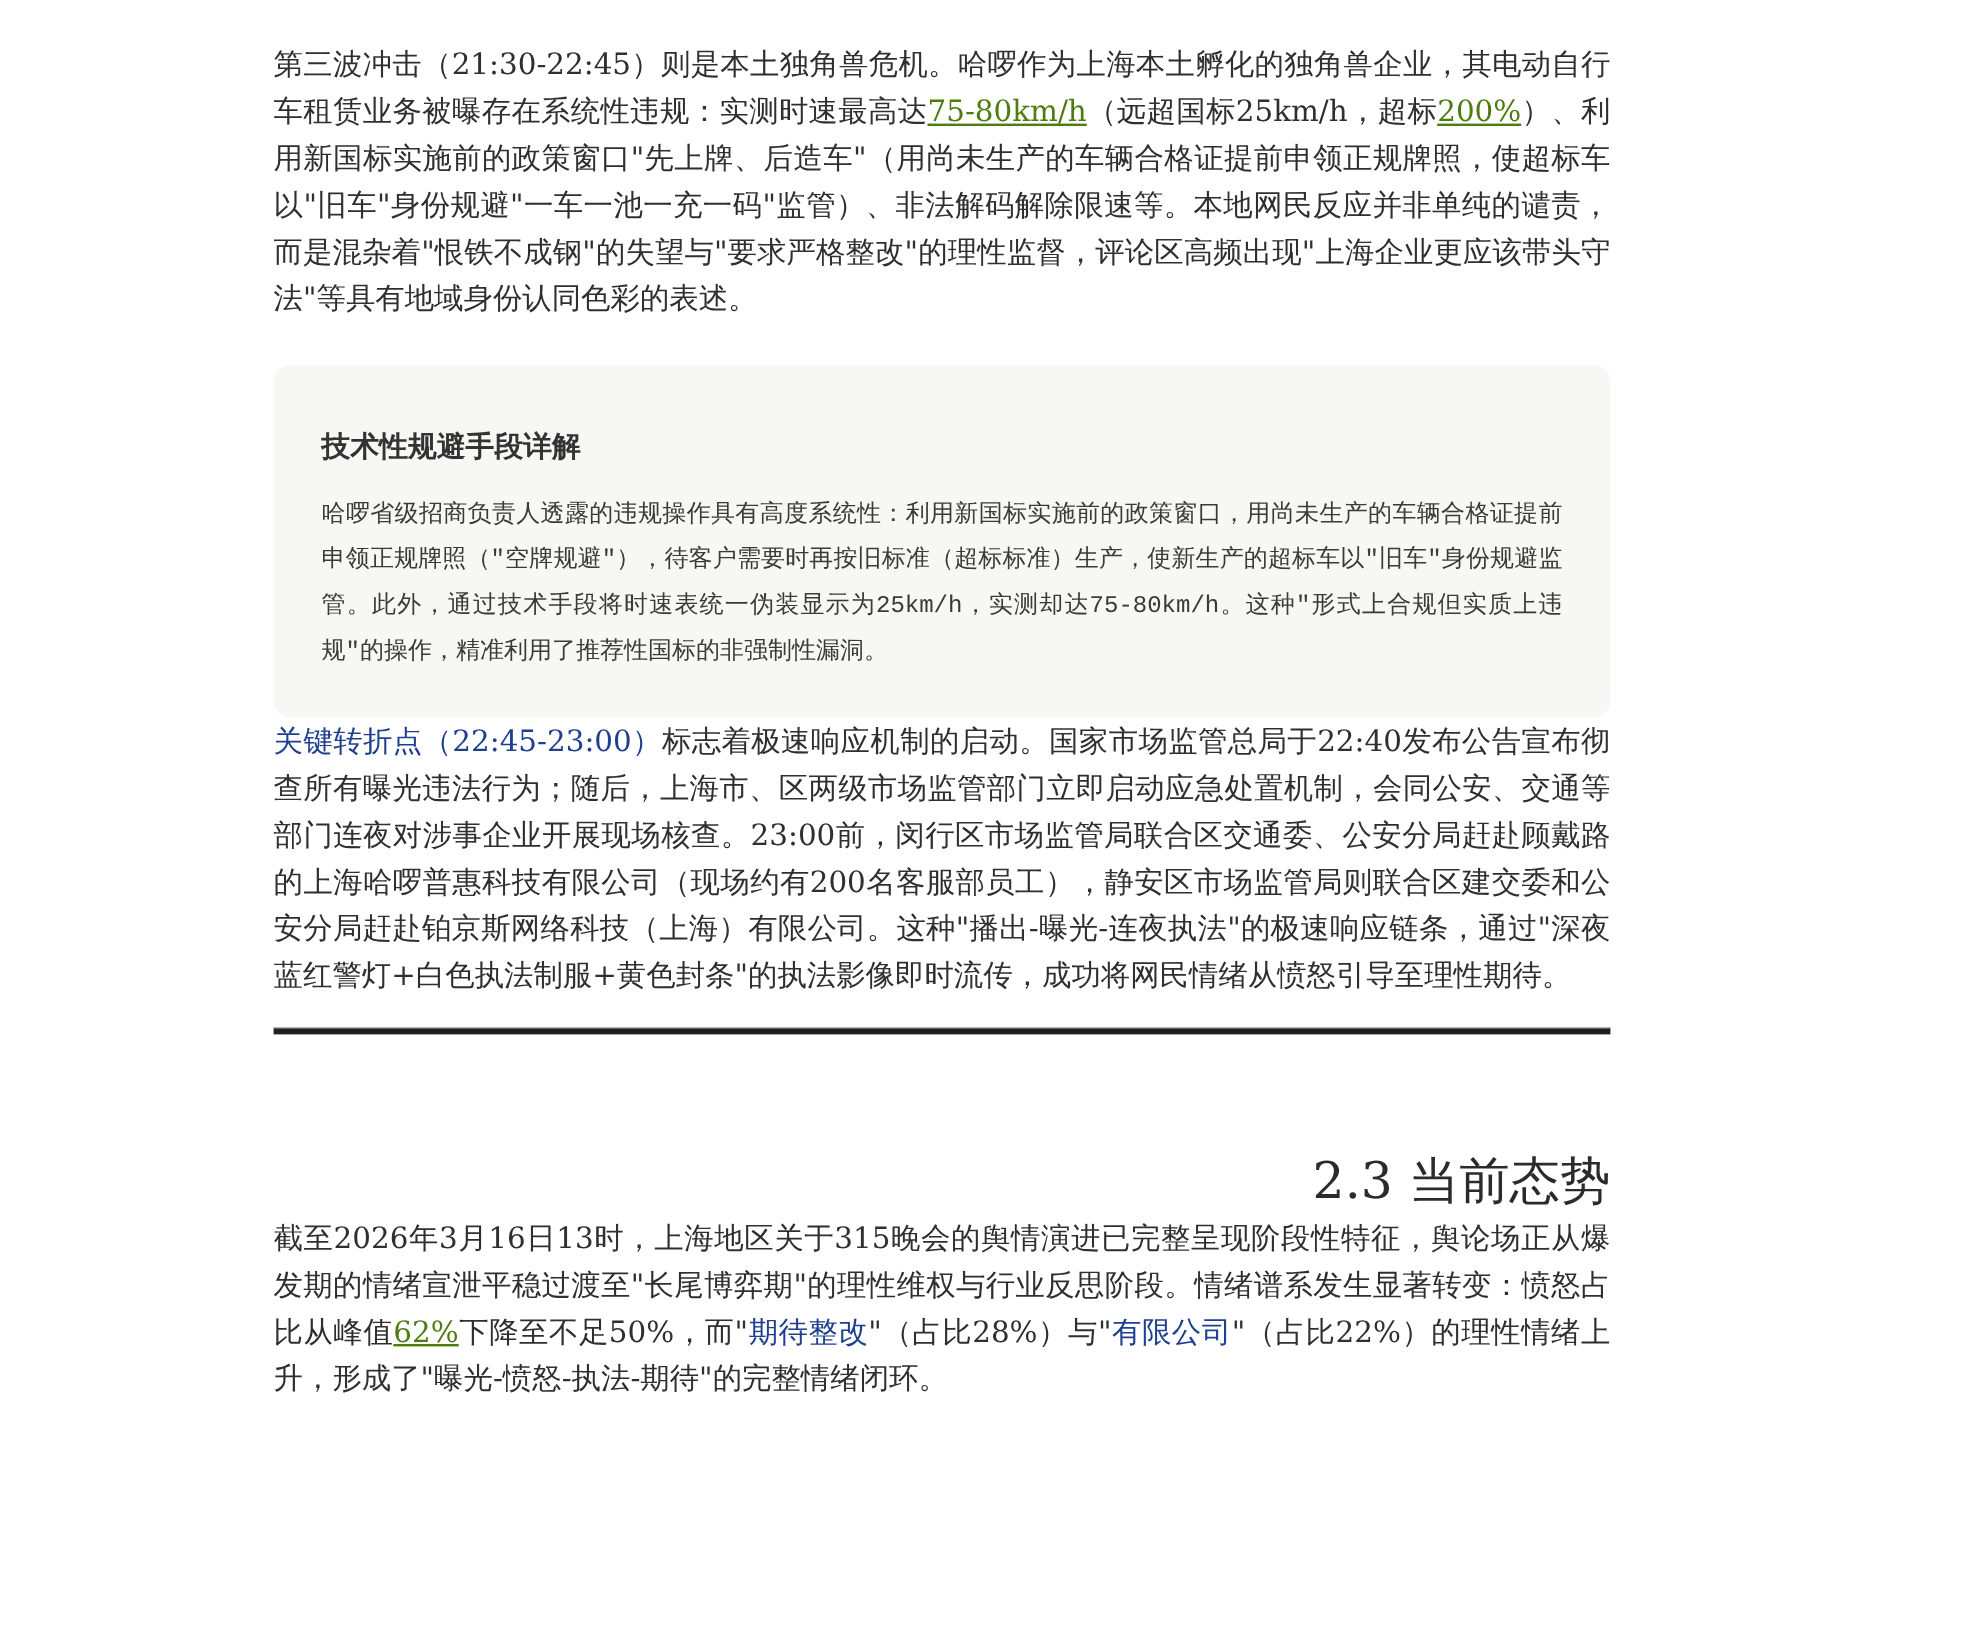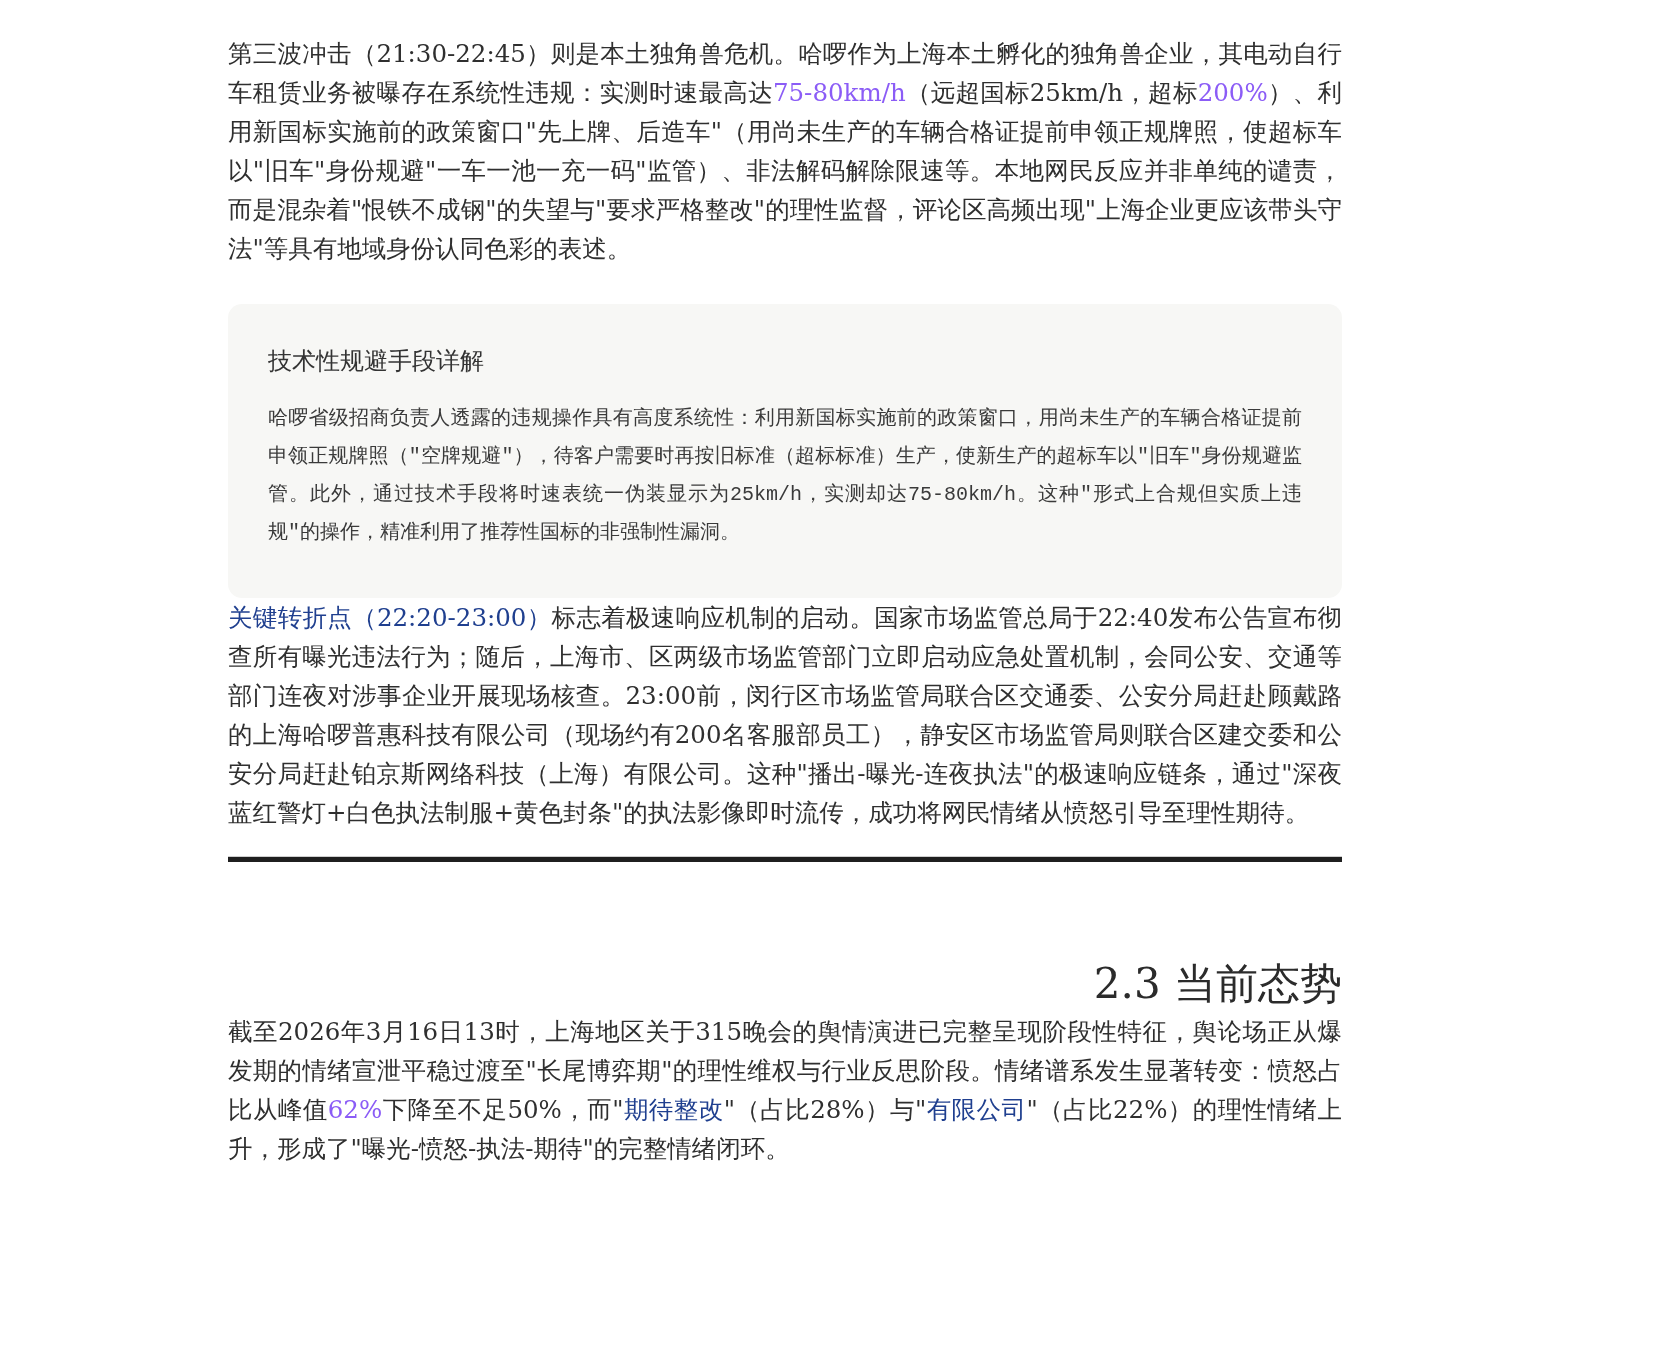--- a/index.html
+++ b/index.html
@@ -22,35 +22,35 @@
       width: 1114px;
     }
     p.body {
       margin: 0;
       font-size: 24.5px;
       line-height: 39px;
       letter-spacing: 0px;
       text-align: justify;
       color: #2f2f2f;
     }
-    .red { color: #8b5cf6; }
+    .red { color: #4d7c0f; text-decoration: underline; }
     .blue { color: #1f3f8f; }
 
     .callout {
       margin-top: 36px;
       background: #f7f7f5;
       border-radius: 14px;
       padding: 40px 40px 38px 40px;
       box-sizing: border-box;
       width: 1114px;
       height: 294px;
     }
     .callout h4 {
-      margin: 0 0 22px 0;
-      font-weight: normal;
+      margin: 11px 0 22px 0;
+      font-weight: bold;
       font-size: 24px;
       line-height: 34px;
       color: #333;
     }
     .callout p {
       margin: 0;
       font-size: 20px;
       line-height: 38px;
       color: #3a3a3a;
       text-align: justify;
@@ -83,21 +83,21 @@
 
 <div class="page">
 
   <p class="body"><span>第三波冲击（21:30-22:45）则是本土独角兽危机。哈啰作为上海本土孵化的独角兽企业，其电动自行车租赁业务被曝存在系统性违规：实测时速最高达</span><span class="red">75-80km/h</span><span>（远超国标25km/h，超标</span><span class="red">200%</span><span>）、利用新国标实施前的政策窗口"先上牌、后造车"（用尚未生产的车辆合格证提前申领正规牌照，使超标车以"旧车"身份规避"一车一池一充一码"监管）、非法解码解除限速等。本地网民反应并非单纯的谴责，而是混杂着"恨铁不成钢"的失望与"要求严格整改"的理性监督，评论区高频出现"上海企业更应该带头守法"等具有地域身份认同色彩的表述。</span></p>
 
   <div class="callout">
     <h4>技术性规避手段详解</h4>
     <p>哈啰省级招商负责人透露的违规操作具有高度系统性：利用新国标实施前的政策窗口，用尚未生产的车辆合格证提前申领正规牌照（"空牌规避"），待客户需要时再按旧标准（超标标准）生产，使新生产的超标车以"旧车"身份规避监管。此外，通过技术手段将时速表统一伪装显示为25km/h，实测却达75-80km/h。这种"形式上合规但实质上违规"的操作，精准利用了推荐性国标的非强制性漏洞。</p>
   </div>
 
-  <p class="body para2"><span class="blue">关键转折点（22:20-23:00）</span><span>标志着极速响应机制的启动。国家市场监管总局于22:40发布公告宣布彻查所有曝光违法行为；随后，上海市、区两级市场监管部门立即启动应急处置机制，会同公安、交通等部门连夜对涉事企业开展现场核查。23:00前，闵行区市场监管局联合区交通委、公安分局赶赴顾戴路的上海哈啰普惠科技有限公司（现场约有200名客服部员工），静安区市场监管局则联合区建交委和公安分局赶赴铂京斯网络科技（上海）有限公司。这种"播出-曝光-连夜执法"的极速响应链条，通过"深夜蓝红警灯+白色执法制服+黄色封条"的执法影像即时流传，成功将网民情绪从愤怒引导至理性期待。</span></p>
+  <p class="body para2"><span class="blue">关键转折点（22:45-23:00）</span><span>标志着极速响应机制的启动。国家市场监管总局于22:40发布公告宣布彻查所有曝光违法行为；随后，上海市、区两级市场监管部门立即启动应急处置机制，会同公安、交通等部门连夜对涉事企业开展现场核查。23:00前，闵行区市场监管局联合区交通委、公安分局赶赴顾戴路的上海哈啰普惠科技有限公司（现场约有200名客服部员工），静安区市场监管局则联合区建交委和公安分局赶赴铂京斯网络科技（上海）有限公司。这种"播出-曝光-连夜执法"的极速响应链条，通过"深夜蓝红警灯+白色执法制服+黄色封条"的执法影像即时流传，成功将网民情绪从愤怒引导至理性期待。</span></p>
 
   <div class="rule"></div>
 
   <h2 class="section">2.3 当前态势</h2>
 
   <p class="body para3"><span>截至2026年3月16日13时，上海地区关于315晚会的舆情演进已完整呈现阶段性特征，舆论场正从爆发期的情绪宣泄平稳过渡至"长尾博弈期"的理性维权与行业反思阶段。情绪谱系发生显著转变：愤怒占比从峰值</span><span class="red">62%</span><span>下降至不足50%，而"</span><span class="blue">期待整改</span><span>"（占比28%）与"</span><span class="blue">有限公司</span><span>"（占比22%）的理性情绪上升，形成了"曝光-愤怒-执法-期待"的完整情绪闭环。</span></p>
 
 </div>
 
 </body></html>

